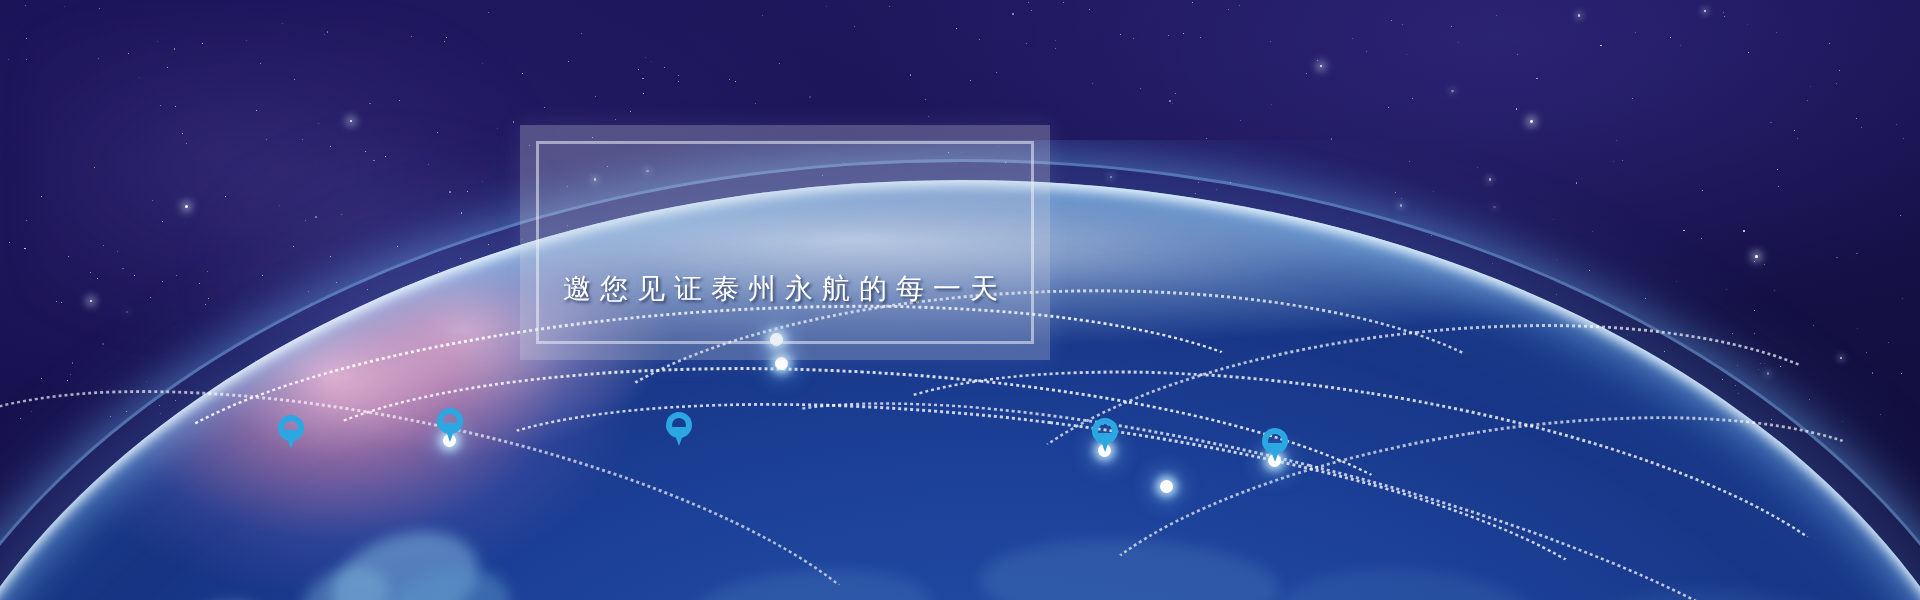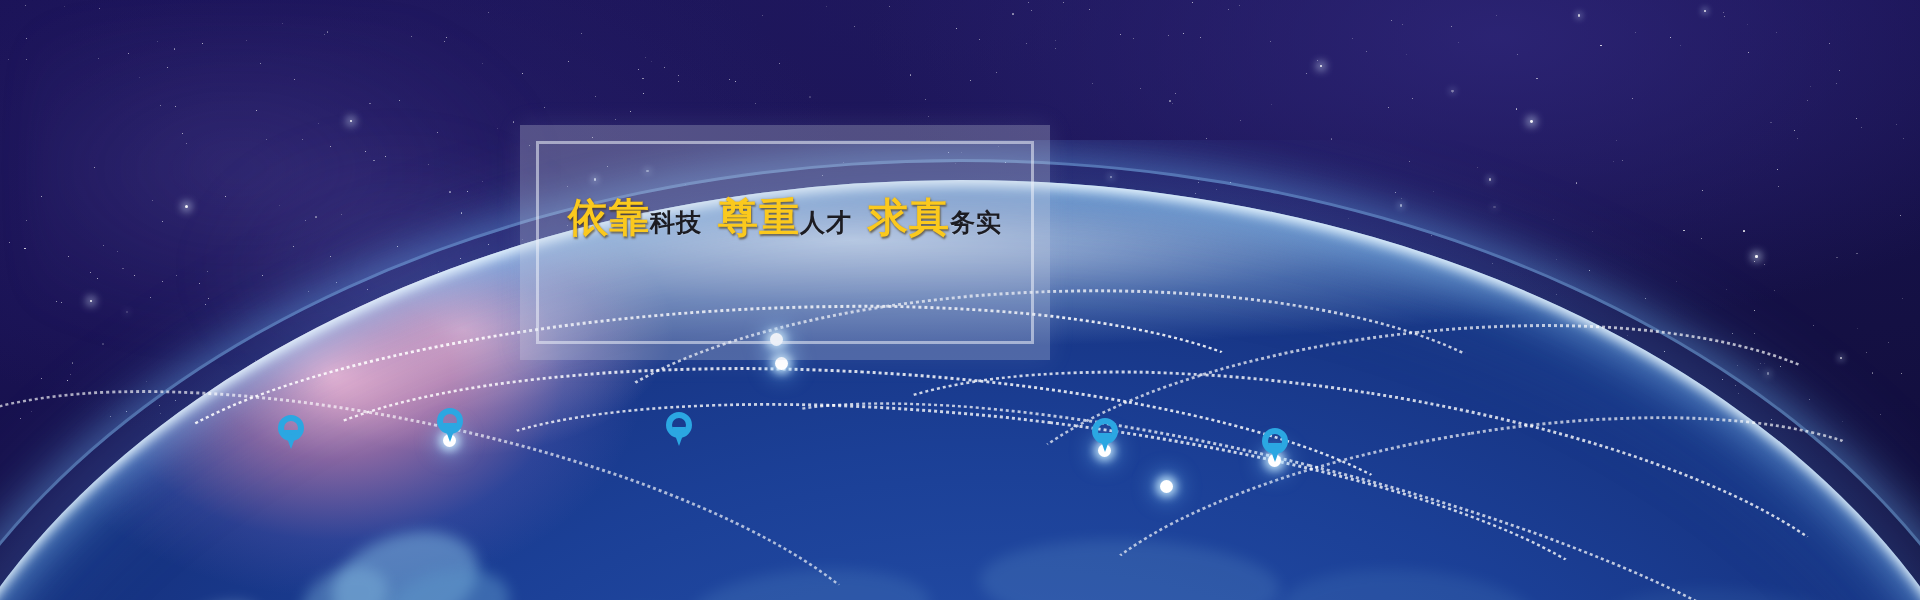--- a/index.html
+++ b/index.html
@@ -628,19 +628,17 @@
         <span class="head"></span>
       </div>
       <div class="node" style="left:770px;top:333px;"></div>
       <div class="node" style="left:775px;top:357px;"></div>
       <div class="node" style="left:1160px;top:480px;"></div>
     </div>
 
   <div class="panel">
     <div class="panel-inner"></div>
 
-    <div class="headline">
-      <span class="big">依靠</span><span class="small">科技</span><span class="gap"></span><span class="big">尊重</span><span class="small">人才</span><span class="gap"></span><span class="big">求真</span><span class="small">务实</span>
-    </div>
-
+
+    <div class="subline">邀您见证泰州永航的每一天</div>
   </div>
 
 </div>
 
 </body></html>

